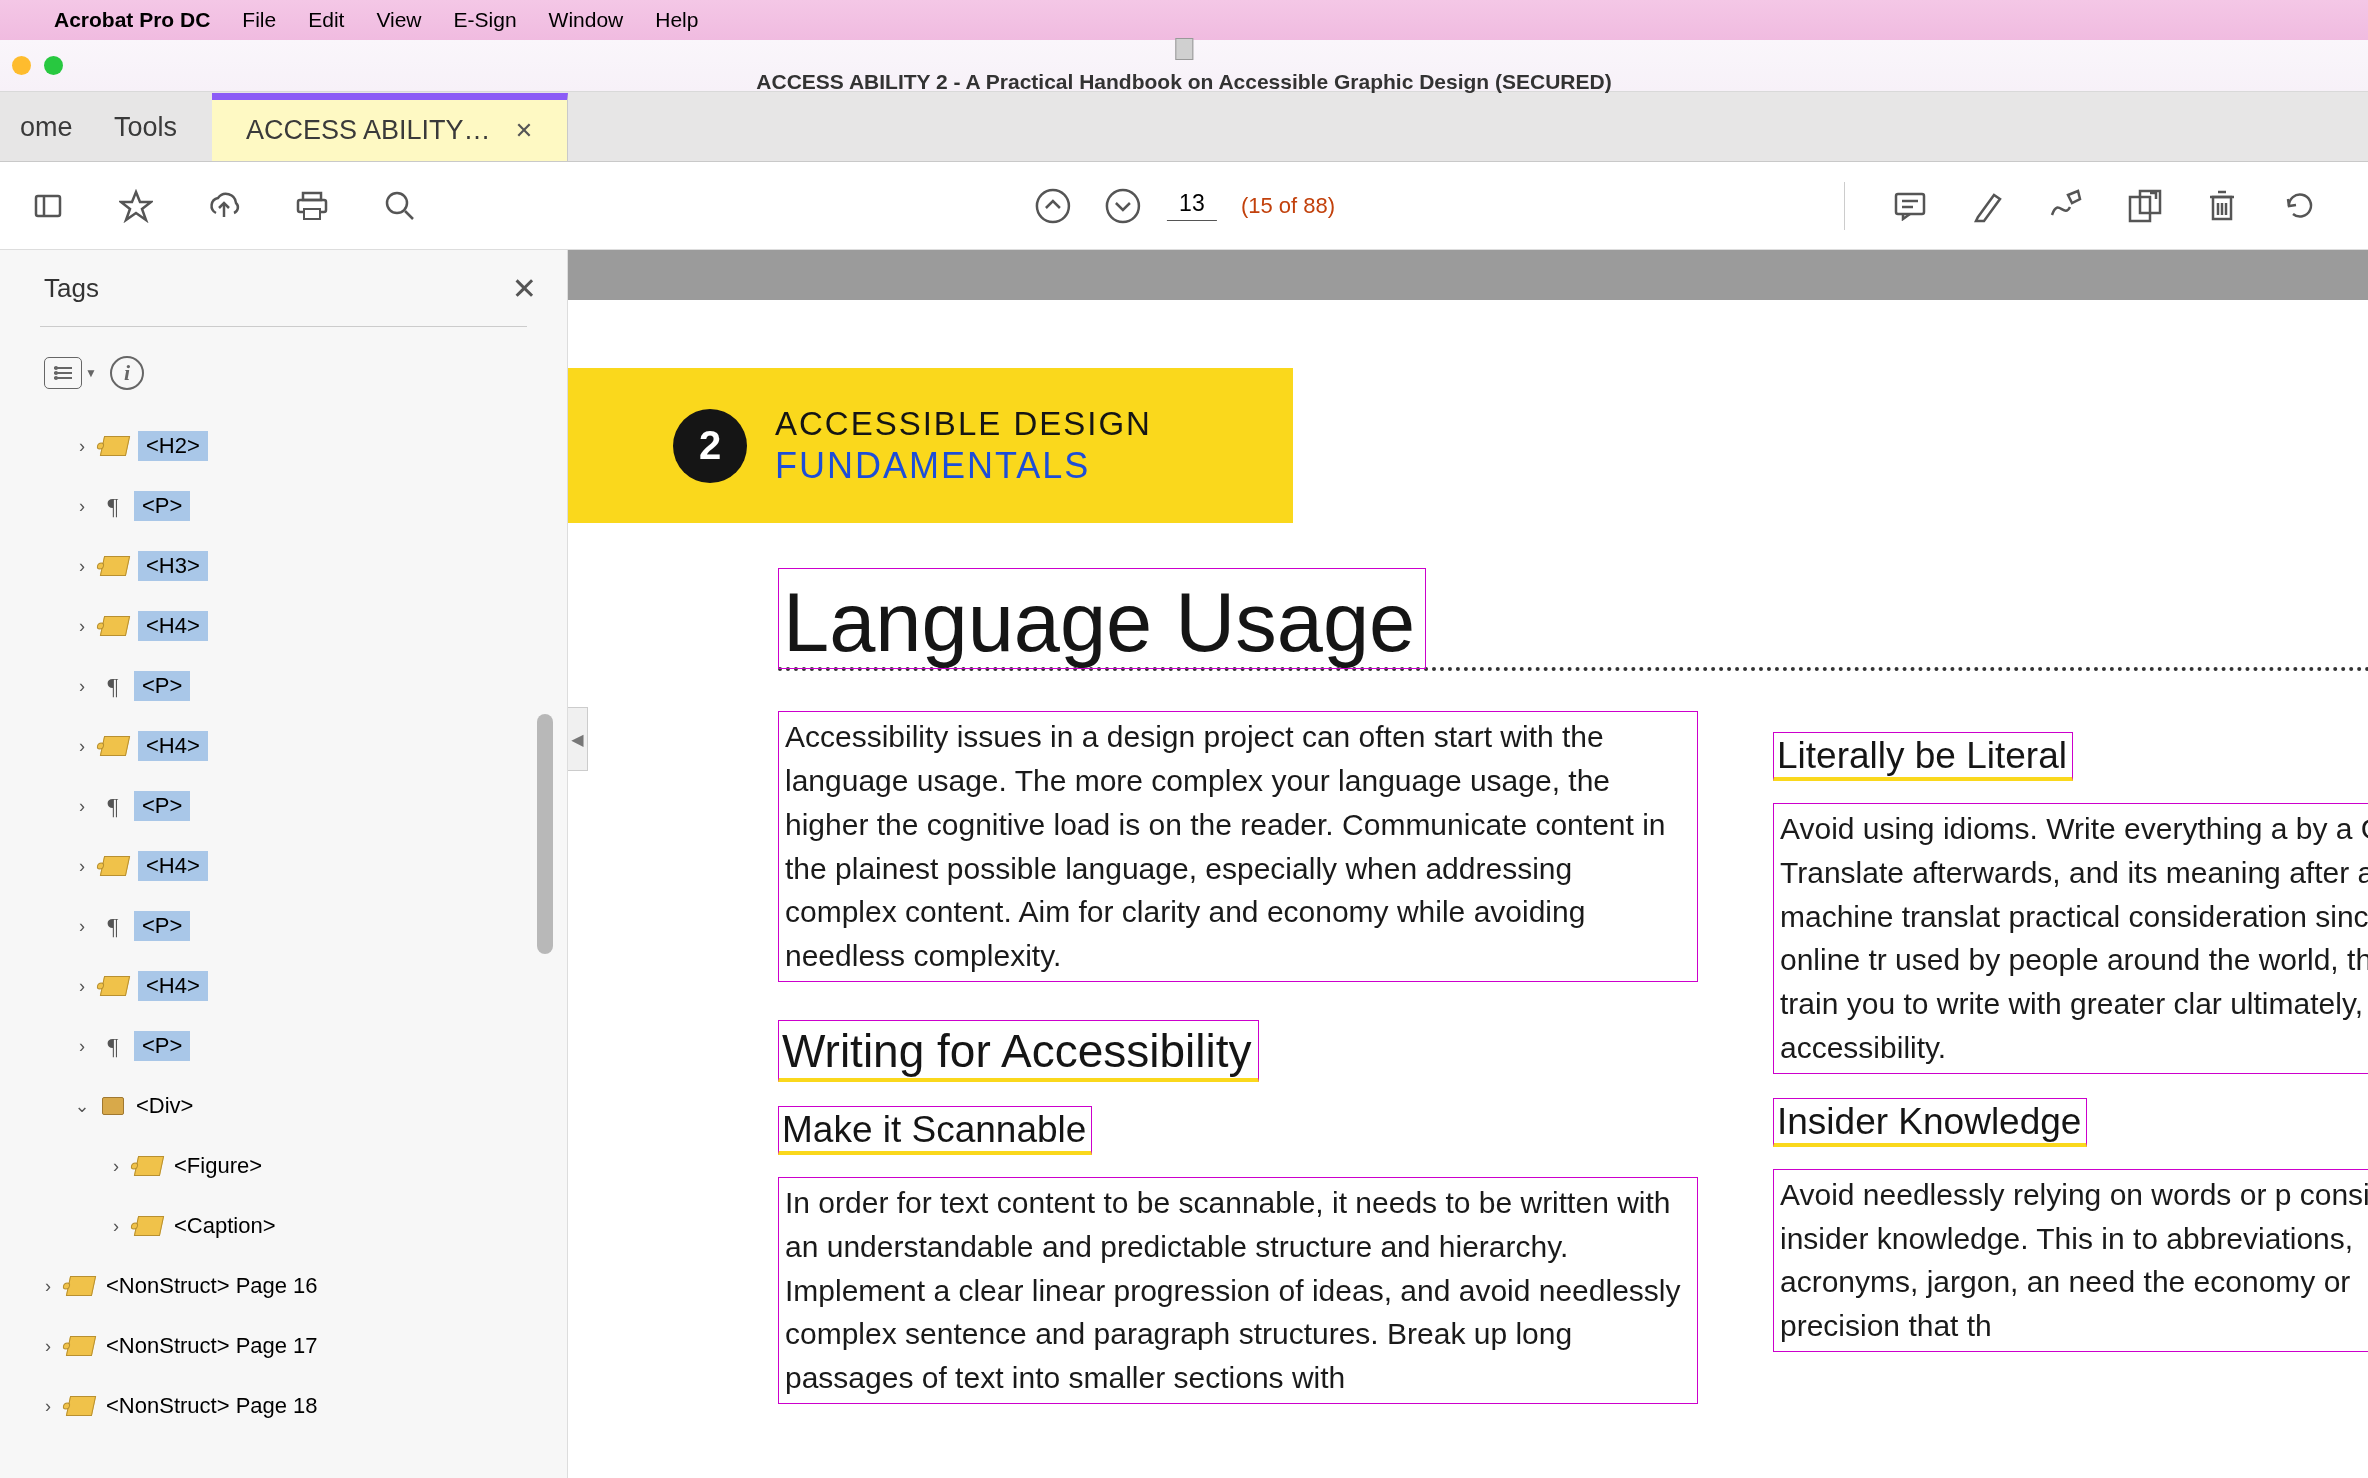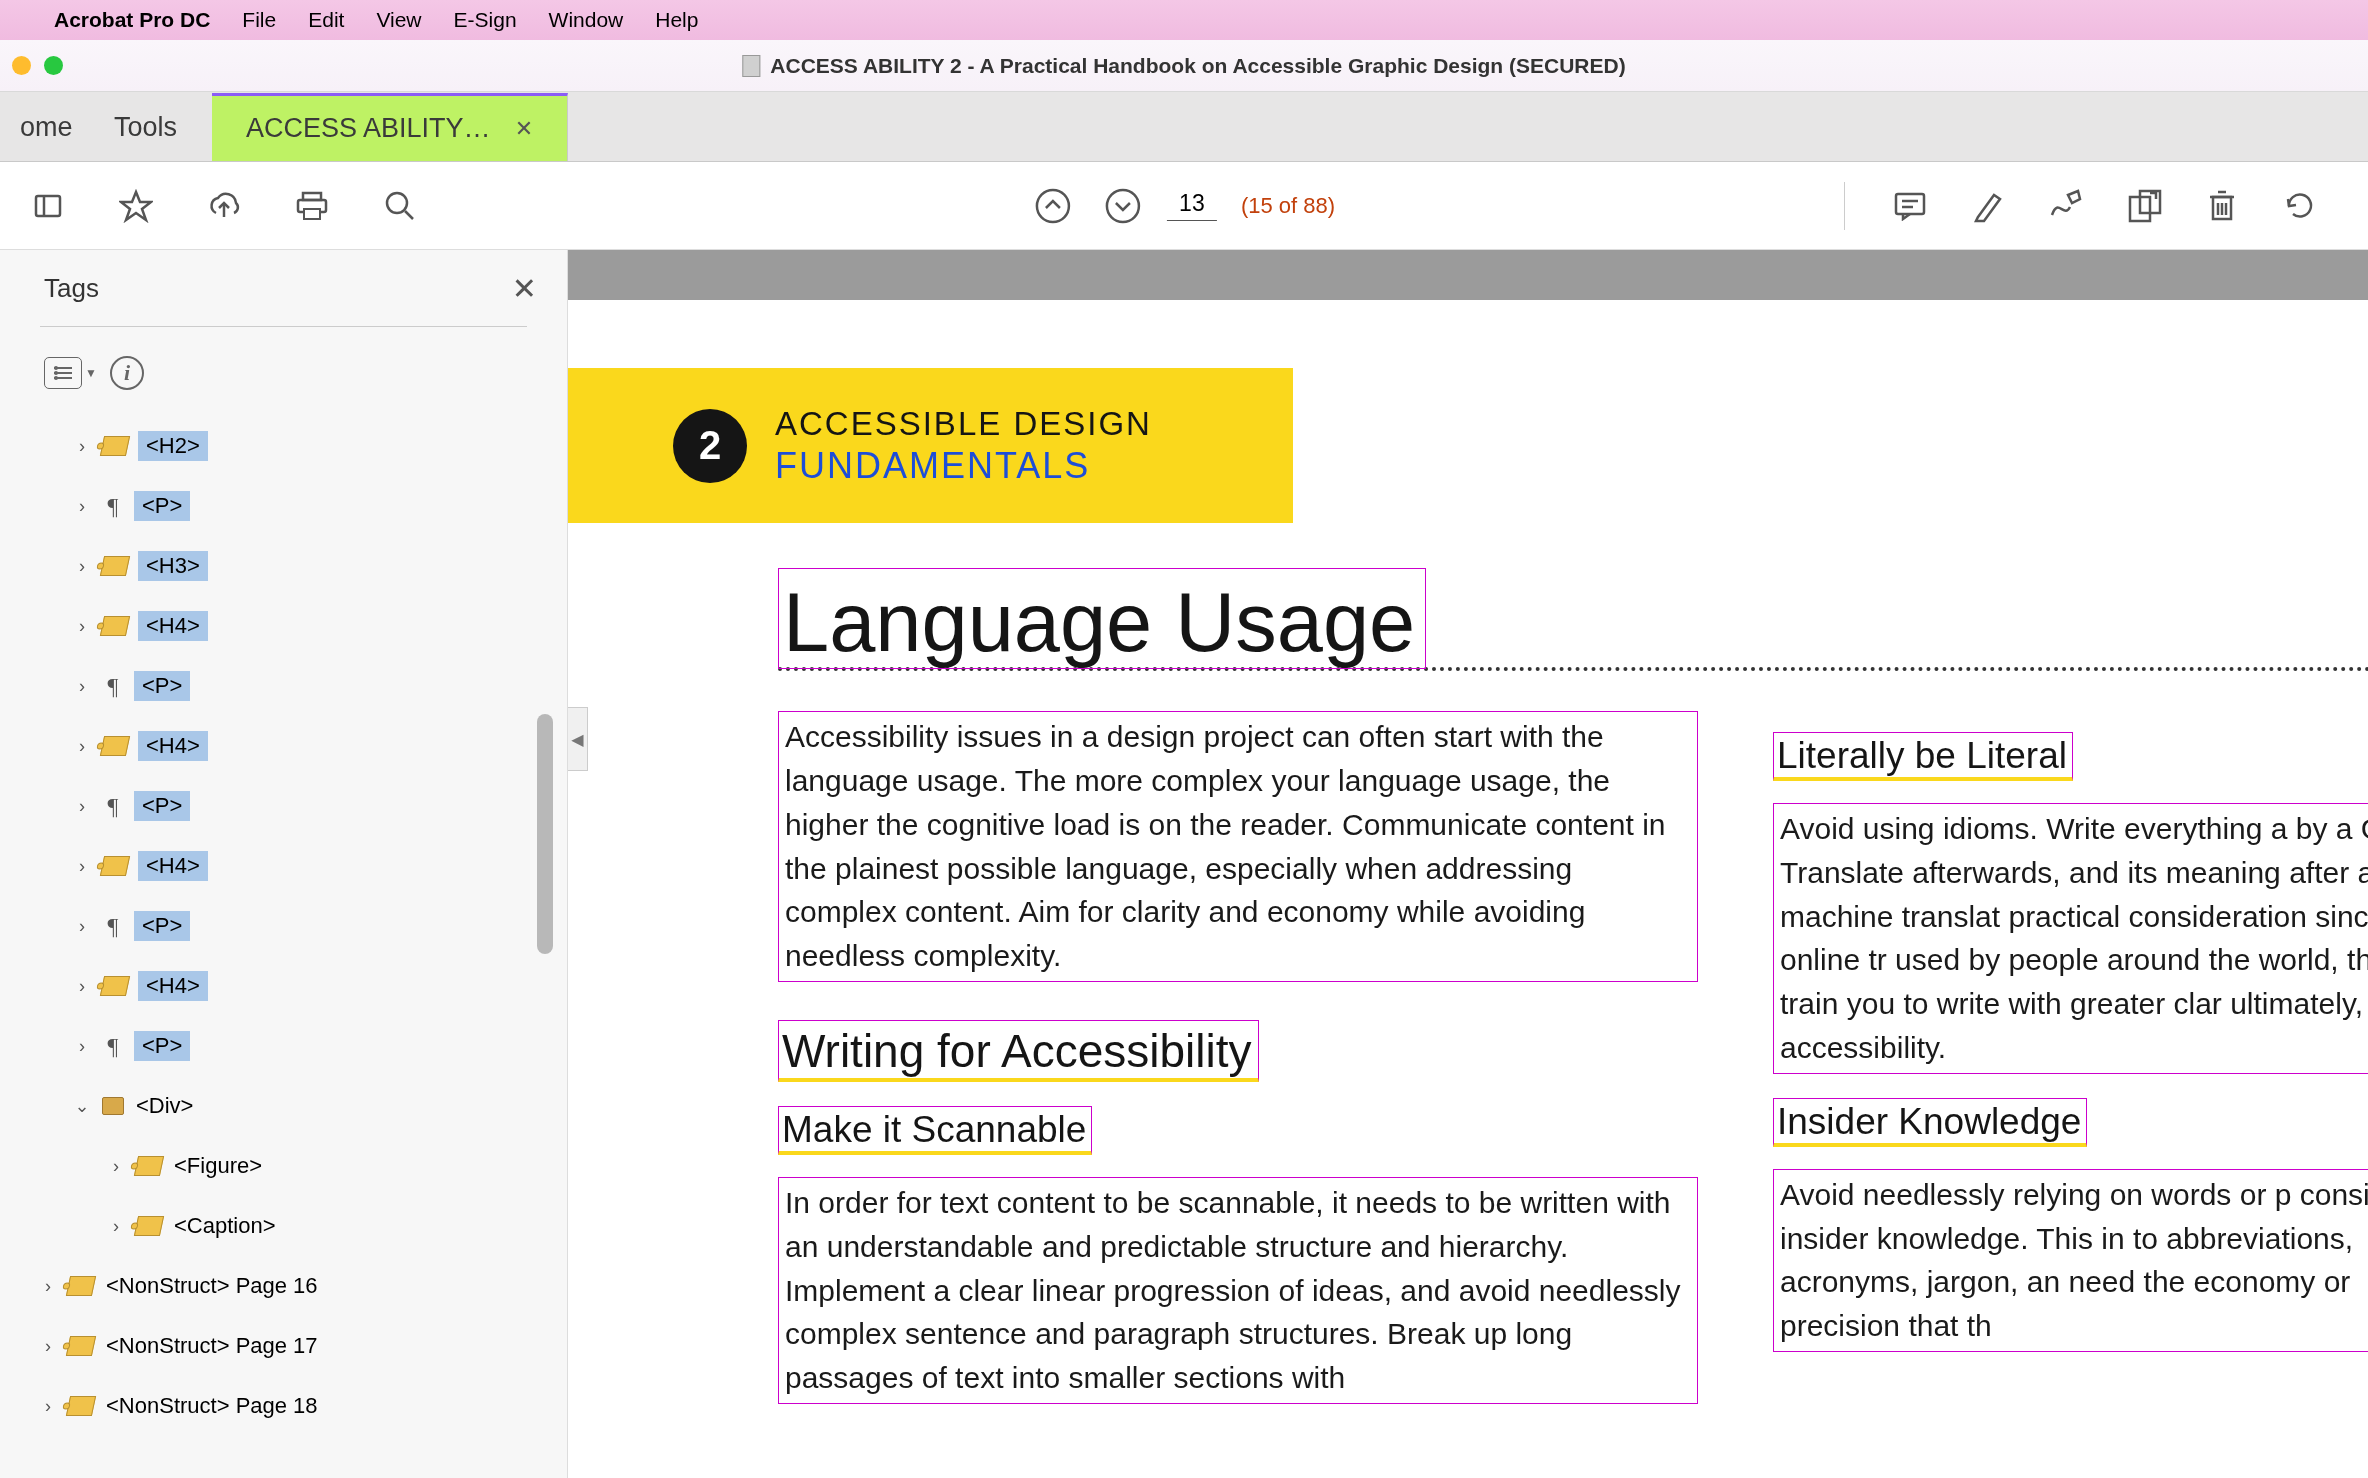--- a/index.html
+++ b/index.html
@@ -8,27 +8,27 @@
 .mac-menubar { height: 40px; background: linear-gradient(180deg, #f4c7e6 0%, #f0bbe0 100%); display: flex; align-items: center; padding: 0 22px; font-size: 21px; gap: 32px; }
 .mac-apple { font-size: 24px; }
 .mac-app-name { font-weight: 700; }
 .mac-menu-item { cursor: default; }
 
 .titlebar { height: 52px; background: linear-gradient(180deg, #faf6fb 0%, #f7f1f8 100%); display: flex; align-items: center; position: relative; border-bottom: 1px solid #d9d9d9; }
 .traffic-lights { display: flex; gap: 13px; padding-left: 12px; }
 .traffic-light { width: 19px; height: 19px; border-radius: 50%; }
 .tl-yellow { background: #febc2e; }
 .tl-green { background: #28c840; }
-.window-title { position: absolute; left: 50%; transform: translateX(-50%); font-size: 21px; font-weight: 600; color: #333; display: flex; align-items: center; gap: 10px; }
+.window-title { position: absolute; left: 50%; transform: translateX(-50%); font-size: 21px; font-weight: 600; color: #333; display: flex; align-items: center; gap: 10px; flex-direction: column; }
 .title-icon { width: 18px; height: 22px; background: #d0d0d0; border: 1px solid #999; }
 
 .tabbar { height: 70px; background: #e7e6e6; display: flex; align-items: flex-end; border-bottom: 1px solid #c9c9c9; }
 .tab { height: 68px; padding: 0 34px; display: flex; align-items: center; font-size: 27px; color: #3a3a3a; border-right: 1px solid transparent; }
 .tab-home { width: 80px; padding: 16px 20px; }
-.tab.active { background: #bef264; border-right: 1px solid #c9c9c9; border-top: 3px solid #8b5cf6; gap: 24px; }
+.tab.active { background: #fef9c3; border-right: 1px solid #c9c9c9; border-top: 7px solid #8b5cf6; gap: 24px; }
 .tab-doc { position: relative; display: flex; gap: 20px; }
 .tab-close { font-size: 22px; color: #555; }
 
 .toolbar { height: 88px; background: #fff; border-bottom: 1px solid #ddd; display: flex; align-items: center; padding: 0 20px; position: relative; }
 .toolbar-left { display: flex; gap: 52px; align-items: center; padding-left: 10px; }
 .toolbar-left svg, .toolbar-right svg, .nav-arrows svg { fill: none; stroke: #555; stroke-width: 2.5; }
 .icon-btn { width: 36px; height: 36px; display: flex; align-items: center; justify-content: center; }
 .toolbar-center { position: absolute; left: 50%; transform: translateX(-50%); display: flex; align-items: center; gap: 24px; }
 .nav-arrows { display: flex; gap: 30px; }
 .nav-circle { width: 40px; height: 40px; }

